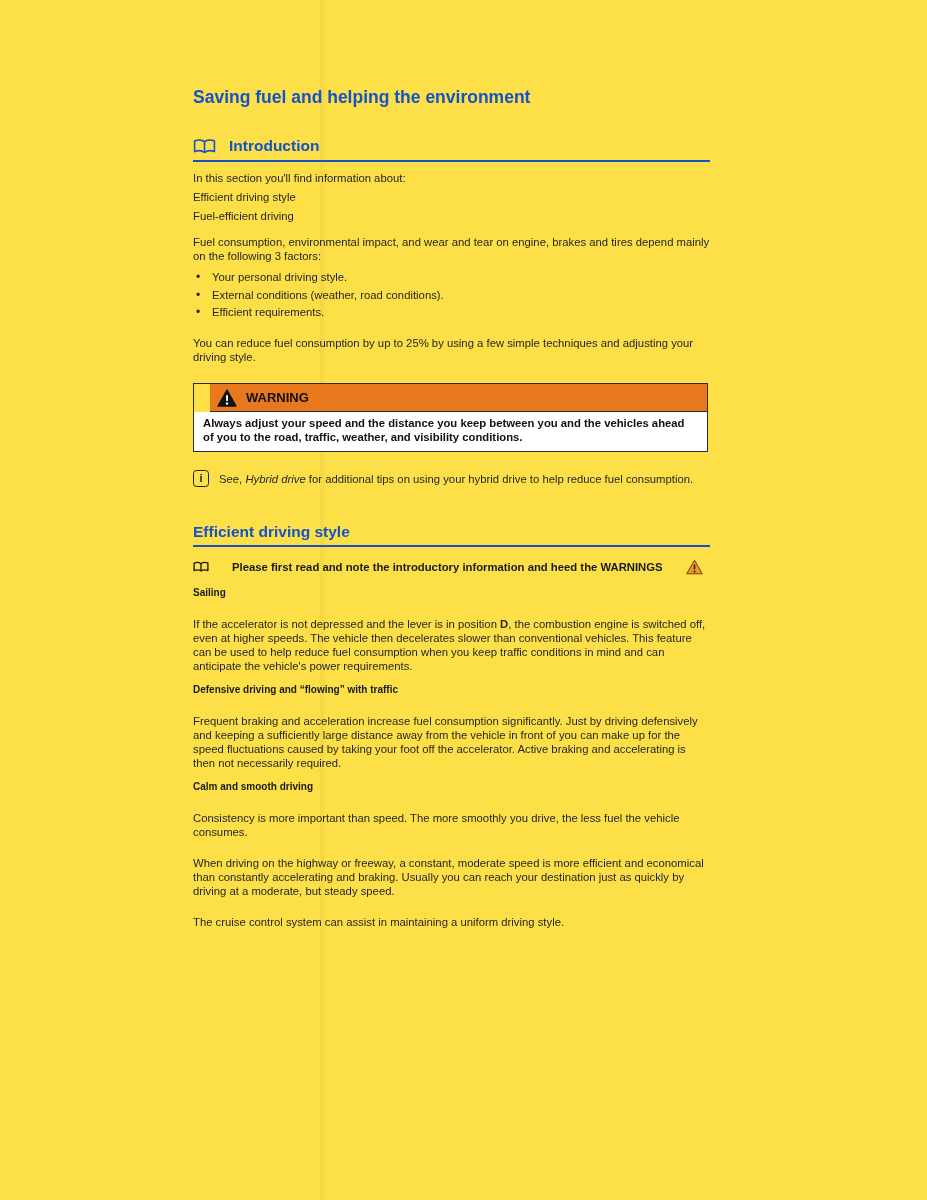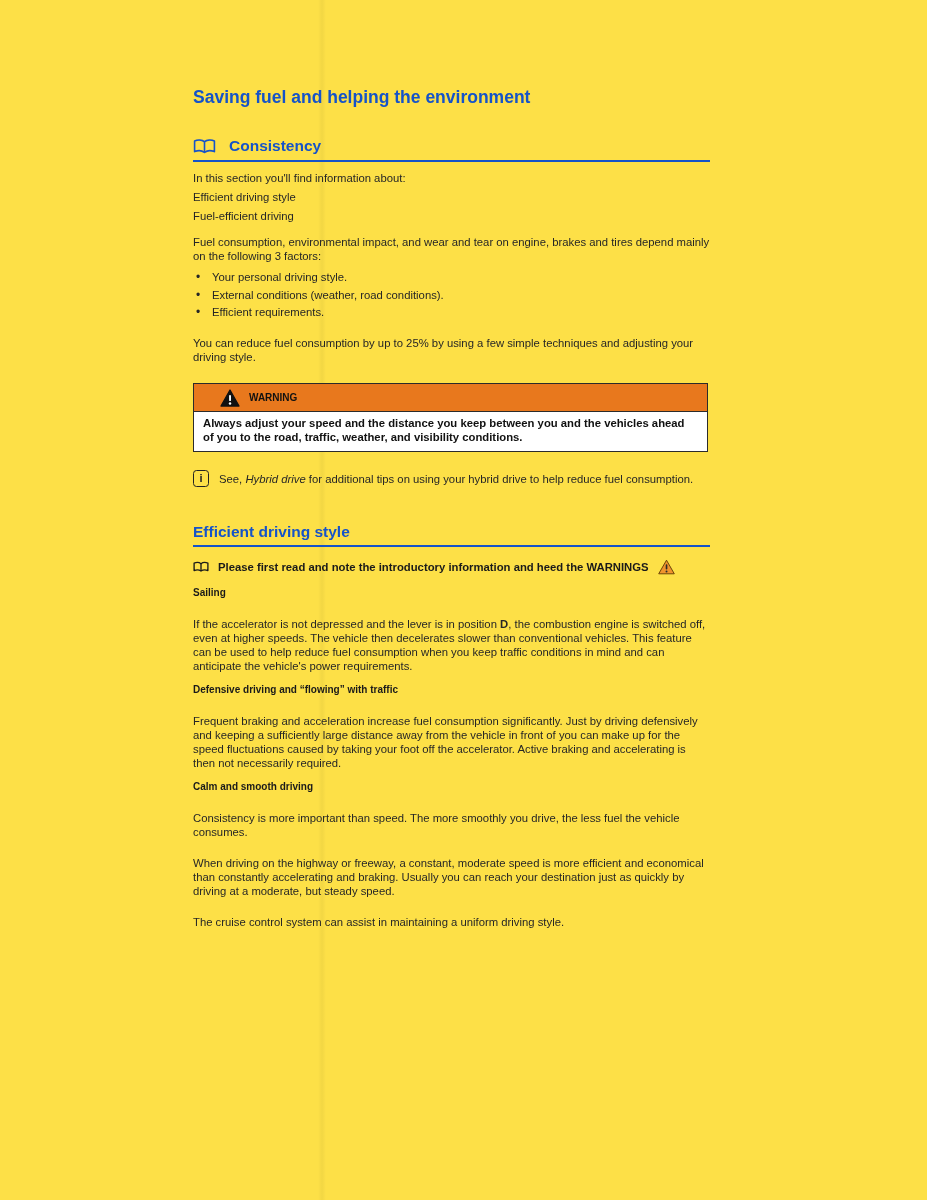--- a/index.html
+++ b/index.html
@@ -81,25 +81,26 @@
     margin-top: 19px;
     border: 1px solid #2b2b2b;
     width: 515px;
     box-sizing: border-box;
   }
   .warning-header {
     background: #e8781d;
     display: flex;
     align-items: center;
     gap: 9px;
-    padding: 5px 9px 4px 26px;
+    padding: 5px 9px 4px 7px;
     border-bottom: 1px solid #2b2b2b;
     font-weight: bold;
-    font-size: 10px;
+    font-size: 13px;
     color: #111111;
+    margin-left: 16px;
   }
   .warning-header svg { display:block; }
   .warning-body {
     background: #ffffff;
     padding: 4px 9px 7px 9px;
     font-weight: bold;
     color: #111111;
     line-height: 14px;
   }
   .info-note {
@@ -120,21 +121,21 @@
     font-size: 11px;
     line-height: 1;
     color: #222222;
     margin-top: 1px;
   }
   .info-text { padding-top: 3px; }
   .read-note {
     margin-top: 12px;
     display: flex;
     align-items: center;
-    gap: 9px;
+    gap: 23px;
     font-weight: bold;
     color: #1a1a1a;
   }
   .read-note .book-icon svg { display:block; }
   .read-note .tri-orange svg { display:block; }
   h3 {
     margin: 10px 0 0 0;
     font-size: 10px;
     line-height: 14px;
     color: #1a1a1a;
@@ -153,21 +154,21 @@
 
     <h1 class="page-title">Saving fuel and helping the environment</h1>
 
     <div class="section-heading">
       <span class="book-icon">
         <svg width="23" height="17" viewBox="0 0 26 18" fill="none" xmlns="http://www.w3.org/2000/svg">
           <path d="M13 3.6 C10.4 1.6 5.4 1.2 1.8 2.7 L1.8 14.8 C5.4 13.3 10.4 13.7 13 15.6 C15.6 13.7 20.6 13.3 24.2 14.8 L24.2 2.7 C20.6 1.2 15.6 1.6 13 3.6 Z" stroke="#1553c9" stroke-width="1.8" stroke-linejoin="round"></path>
           <path d="M13 3.6 L13 15.6" stroke="#1553c9" stroke-width="1.8"></path>
         </svg>
       </span>
-      <span>Consistency</span>
+      <span>Introduction</span>
     </div>
 
     <p class="mt-intro">In this section you'll find information about:</p>
     <p class="toc-item">Efficient driving style</p>
     <p class="toc-item">Fuel-efficient driving</p>
 
     <p class="mt-para">Fuel consumption, environmental impact, and wear and tear on engine, brakes and tires depend mainly on the following 3 factors:</p>
 
     <ul class="bullets">
       <li><span>Your personal driving style.</span></li>

